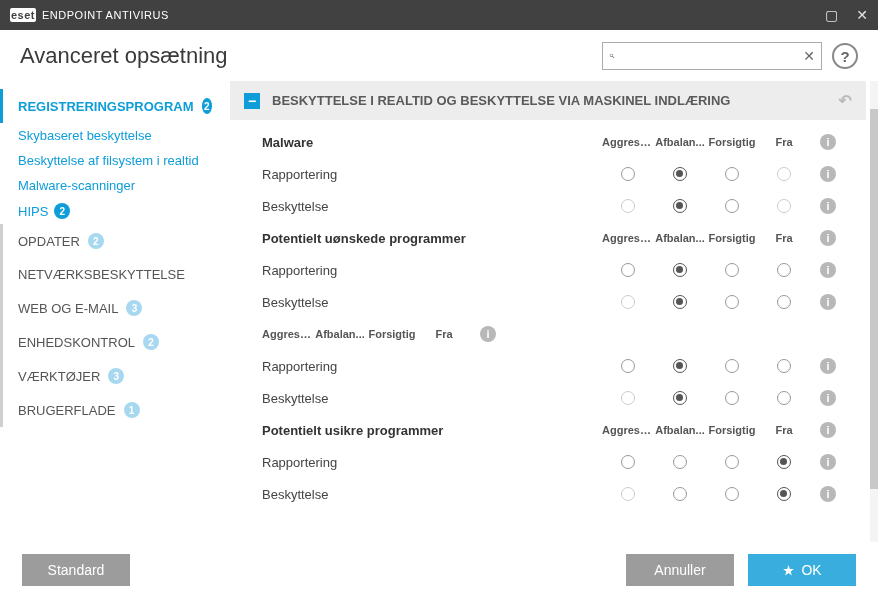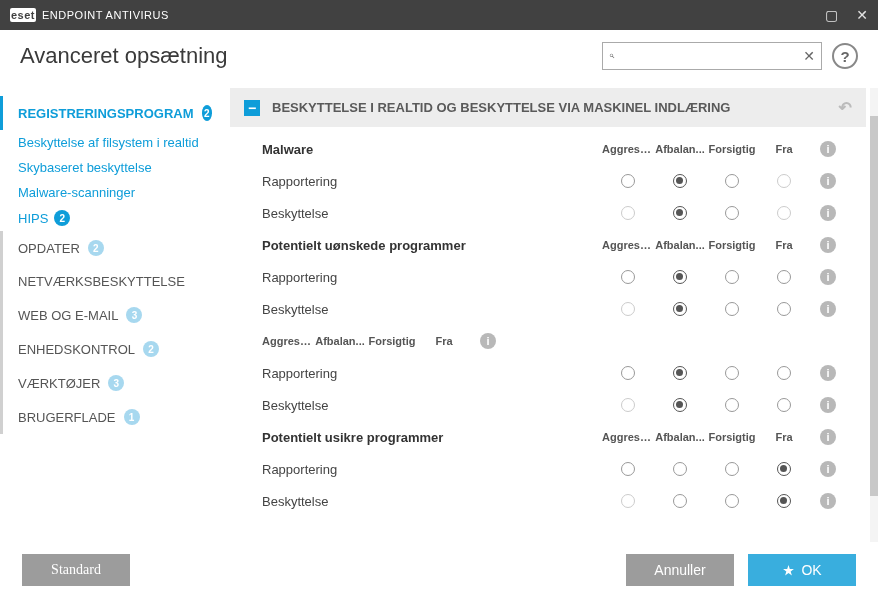--- a/index.html
+++ b/index.html
@@ -3,21 +3,21 @@
 <meta charset="utf-8">
 <style>
 * { box-sizing: border-box; margin: 0; padding: 0; }
 body { font-family: "Segoe UI", Arial, sans-serif; font-size: 13px; color: #333; background: #fff; width: 878px; height: 598px; overflow: hidden; }
 .titlebar { background: #414141; color: #fff; height: 30px; display: flex; align-items: center; padding: 0 10px; justify-content: space-between; }
 .titlebar-left { display: flex; align-items: center; gap: 6px; }
 .eset-logo { font-size: 11px; font-weight: bold; letter-spacing: 0.5px; background: #fff; color: #414141; padding: 1px 1px; border-radius: 2px; }
 .titlebar-title { font-size: 11px; font-weight: 300; letter-spacing: 0.5px; }
 .titlebar-controls { display: flex; gap: 18px; align-items: center; }
 .titlebar-controls span { cursor: pointer; font-size: 14px; opacity: 0.85; }
-.header { display: flex; justify-content: space-between; align-items: center; padding: 12px 20px 18px 20px; }
+.header { display: flex; justify-content: space-between; align-items: center; padding: 12px 20px 11px 20px; }
 .header h1 { font-size: 22px; font-weight: 400; color: #3a3a3a; }
 .header-right { display: flex; align-items: center; gap: 10px; }
 .searchbox { display: flex; align-items: center; border: 1px solid #aaa; width: 220px; height: 28px; padding: 0 6px; }
 .searchbox svg { width: 14px; height: 14px; fill: #666; }
 .searchbox input { border: none; outline: none; flex: 1; font-size: 13px; padding: 0 6px; }
 .searchbox .clear { color: #666; font-size: 14px; cursor: pointer; }
 .help-btn { width: 26px; height: 26px; border: 2px solid #888; border-radius: 50%; display: flex; align-items: center; justify-content: center; font-weight: bold; color: #666; cursor: pointer; font-size: 15px; }
 .body { display: flex; height: 498px; }
 .sidebar { width: 230px; padding: 8px 0 0 0; overflow-y: auto; }
 .nav-item { padding: 9px 18px; cursor: pointer; display: flex; align-items: center; gap: 8px; color: #555; position: relative; }
@@ -42,21 +42,21 @@
 .radio span.checked { border-color: #555; }
 .radio span.checked::after { content: ""; position: absolute; top: 2px; left: 2px; width: 7px; height: 7px; background: #555; border-radius: 50%; }
 .radio span.disabled { border-color: #ccc; cursor: not-allowed; }
 .info-icon { width: 36px; display: flex; justify-content: center; }
 .info-icon span { width: 16px; height: 16px; background: #b8b8b8; color: #fff; border-radius: 50%; font-size: 11px; font-weight: bold; display: flex; align-items: center; justify-content: center; cursor: pointer; }
 .main-scrollbar { width: 8px; background: #f4f4f4; position: relative; }
 .main-scrollbar .thumb { position: absolute; top: 28px; left: 0; right: 0; height: 380px; background: #c8c8c8; border-radius: 0; }
 .footer { position: absolute; bottom: 0; left: 0; right: 0; height: 56px; display: flex; align-items: center; padding: 0 22px; justify-content: space-between; background: #fff; }
 .footer-right { display: flex; gap: 14px; }
 .btn { min-width: 108px; height: 32px; border: none; cursor: pointer; font-size: 14px; display: flex; align-items: center; justify-content: center; gap: 6px; }
-.btn-default { background: #9c9c9c; color: #fff; font-family: Liberation Serif, serif; }
+.btn-default { background: #9c9c9c; color: #fff; }
 .btn-primary { background: #39aede; color: #fff; }
 .btn-secondary { background: #9c9c9c; color: #fff; }
 .btn-primary svg { width: 13px; height: 13px; fill: #fff; }
 </style>
 </head>
 <body>
 
 <div class="titlebar">
   <div class="titlebar-left">
     <span class="eset-logo">eset</span>
@@ -82,24 +82,24 @@
   </div>
 </div>
 
 <div class="body">
   <div class="sidebar" id="sidebar">
       <div class="nav-item active">
         <span>REGISTRERINGSPROGRAM</span>
         <span class="badge">2</span>
       </div>
       <div class="nav-sub">
+        <span>Skybaseret beskyttelse</span>
+      </div>
+      <div class="nav-sub">
         <span>Beskyttelse af filsystem i realtid</span>
-      </div>
-      <div class="nav-sub">
-        <span>Skybaseret beskyttelse</span>
       </div>
       <div class="nav-sub">
         <span>Malware-scanninger</span>
       </div>
       <div class="nav-sub">
         <span>HIPS</span>
         <span class="badge">2</span>
       </div>
       <div class="nav-item bar">
         <span>OPDATER</span>

